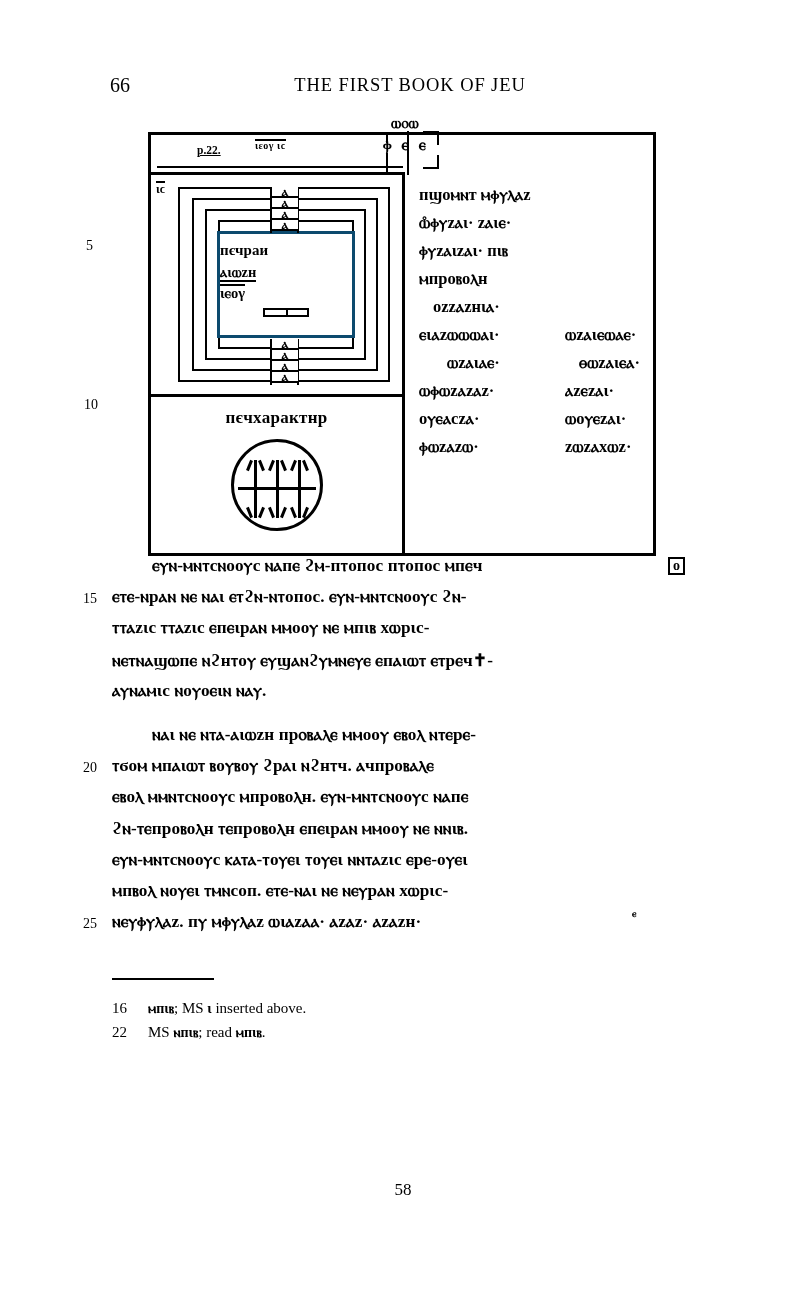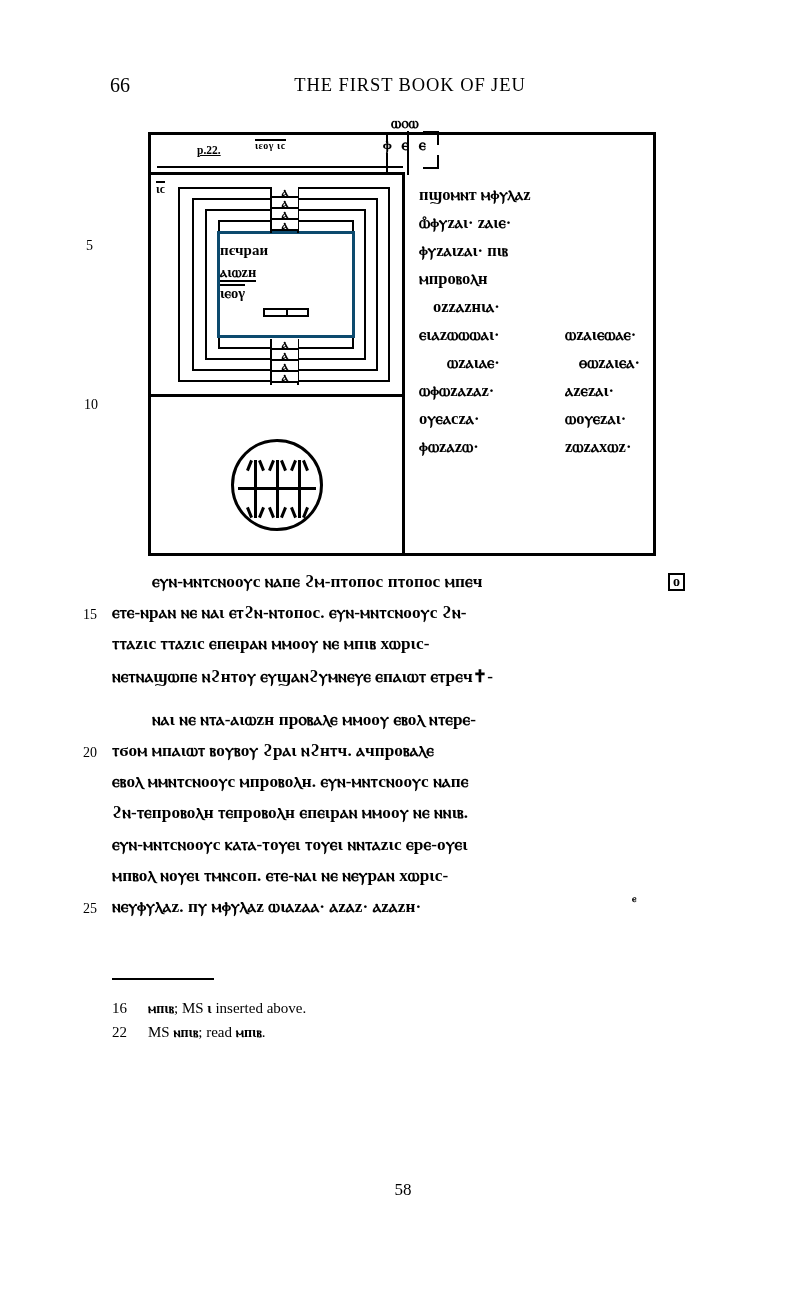--- a/index.html
+++ b/index.html
@@ -332,21 +332,21 @@
     top: 0;
   }
   .nm-indent1 { left: 14px; }
   .nm-indent2 { left: 28px; }
   .nm-b-ind  { left: 160px; text-align: center; }
 
   
   .body {
     position: absolute;
     left: 112px;
-    top: 572px;
+    top: 556px;
     width: 600px;
   }
   .bline {
     position: relative;
     height: 31.2px;
     font-size: 17.2px;
     font-weight: bold;
     white-space: nowrap;
     letter-spacing: 0.1px;
   }
@@ -512,20 +512,21 @@
         <div class="cell">
             <span>ⲁ</span>
           </div>
         <div class="cell">
             <span>ⲁ</span>
           </div>
       </div>
     </div>
 
     <div class="char-panel">
+      <div class="char-title">пєчхарактнр</div>
       <div class="seal">
         <div class="seal-bar"></div>
         <div class="seal-stroke" style="left:20px;">
           <div class="foot-l"></div>
             <div class="foot-r"></div>
         </div>
         <div class="seal-stroke" style="left:42px;">
           <div class="foot-l"></div>
             <div class="foot-r"></div>
         </div>
@@ -588,20 +589,23 @@
     </div>
 
     <div class="bline">
       <span class="txt">ⲧⲧⲁzιc  ⲧⲧⲁzιc  ⲉпⲉιрⲁⲛ  ⲙⲙооⲩ  ⲛⲉ   ⲙпιⲃ  хⲱрιc-</span>
     </div>
 
     <div class="bline">
       <span class="txt">ⲛⲉⲧⲛⲁϣⲱпⲉ ⲛϩнⲧоⲩ ⲉⲩϣⲁⲛϩⲩⲙⲛⲉⲩⲉ ⲉпⲁιⲱⲧ ⲉⲧрⲉч✝-</span>
     </div>
 
+    <div class="bline">
+      <span class="txt">ⲁⲩⲛⲁⲙιc ⲛоⲩоⲉιⲛ ⲛⲁⲩ.</span>
+    </div>
 
     <div class="gap"></div>
 
     <div class="bline indent">
       <span class="txt">ⲛⲁι ⲛⲉ ⲛⲧⲁ-ⲁιⲱzн прⲟⲃⲁⲗⲉ ⲙⲙооⲩ ⲉⲃоⲗ ⲛⲧⲉрⲉ-</span>
     </div>
 
     <div class="bline">
       <span class="lnum">20</span>
       <span class="txt">ⲧϭоⲙ  ⲙпⲁιⲱⲧ  ⲃоⲩⲃоⲩ  ϩрⲁι  ⲛϩнⲧч.   ⲁчпрοⲃⲁⲗⲉ</span>

